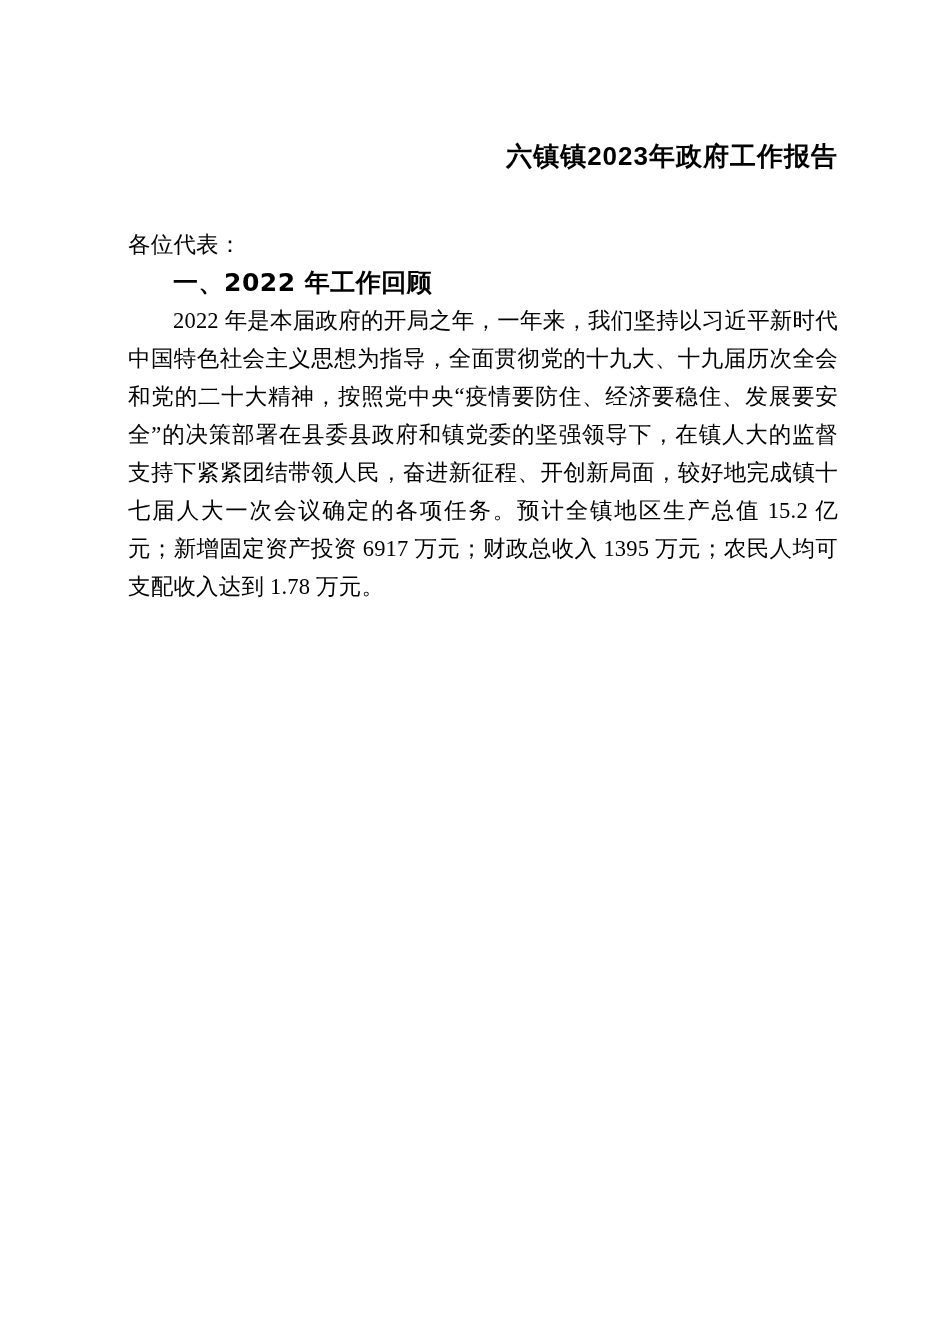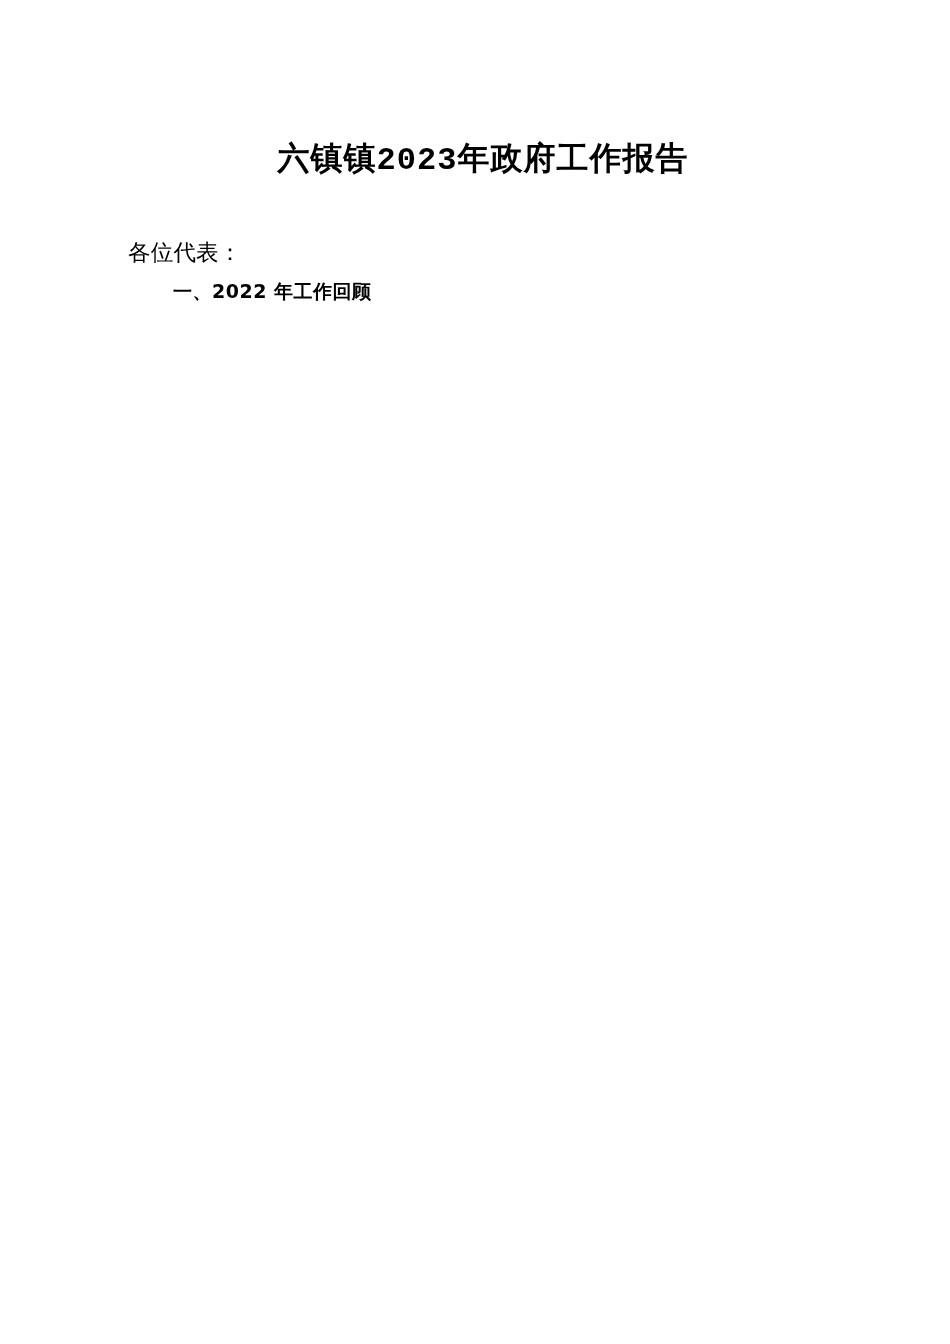--- a/index.html
+++ b/index.html
@@ -16,24 +16,24 @@
   }
   .page {
     position: relative;
     width: 950px;
     height: 1344px;
     box-sizing: border-box;
     padding: 140px 112px 0 128px;
     background: #ffffff;
   }
   .doc-title {
-    font-family: Liberation Mono, monospace;
-    font-size: 32px;
+    font-family: Liberation Sans, sans-serif;
+    font-size: 26px;
     font-weight: bold;
-    text-align: center;
+    text-align: right;
     letter-spacing: 1px;
     margin: 0 0 52px 0;
     line-height: 1.3;
   }
   .body-text {
     font-size: 22.5px;
     line-height: 38px;
     text-align: justify;
     text-justify: inter-ideograph;
     letter-spacing: 0.2px;
@@ -41,21 +41,21 @@
   }
   .p {
     margin: 0;
   }
   .indent {
     text-indent: 45px;
   }
   .section-heading {
     font-weight: bold;
     font-family: "DejaVu Sans", "Liberation Sans", sans-serif;
-    font-size: 19px;
+    font-size: 25px;
     text-indent: 45px;
     margin: 0;
     line-height: 38px;
     letter-spacing: 0.5px;
   }
   .sub-heading {
     text-indent: 45px;
     margin: 0;
     line-height: 38px;
   }
@@ -70,20 +70,21 @@
 
   <h1 class="doc-title">六镇镇2023年政府工作报告</h1>
 
   <div class="body-text">
 
     <p class="p">各位代表：</p>
 
 
     <p class="section-heading">一、2022 年工作回顾</p>
 
+    <p class="p indent">2022 年是本届政府的开局之年，一年来，我们坚持以习近平新时代中国特色社会主义思想为指导，全面贯彻党的十九大、十九届历次全会和党的二十大精神，按照党中央“疫情要防住、经济要稳住、发展要安全”的决策部署在县委县政府和镇党委的坚强领导下，在镇人大的监督支持下紧紧团结带领人民，奋进新征程、开创新局面，较好地完成镇十七届人大一次会议确定的各项任务。预计全镇地区生产总值 15.2 亿元；新增固定资产投资 6917 万元；财政总收入 1395 万元；农民人均可支配收入达到 1.78 万元。</p>
 
     <div class="spacer-sm"></div>
 
 
     <div class="spacer-sm"></div>
 
 
   </div>
 </div>
 

